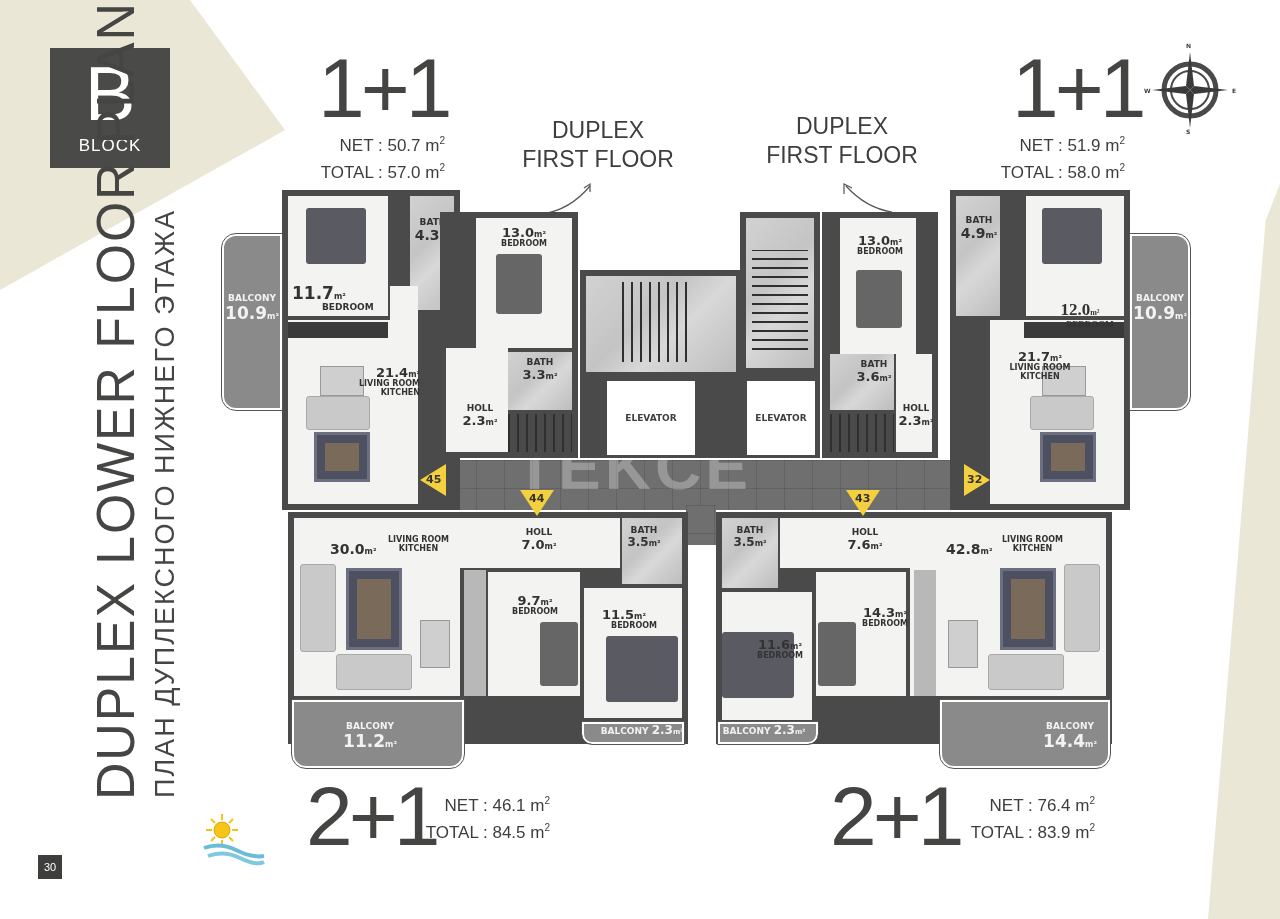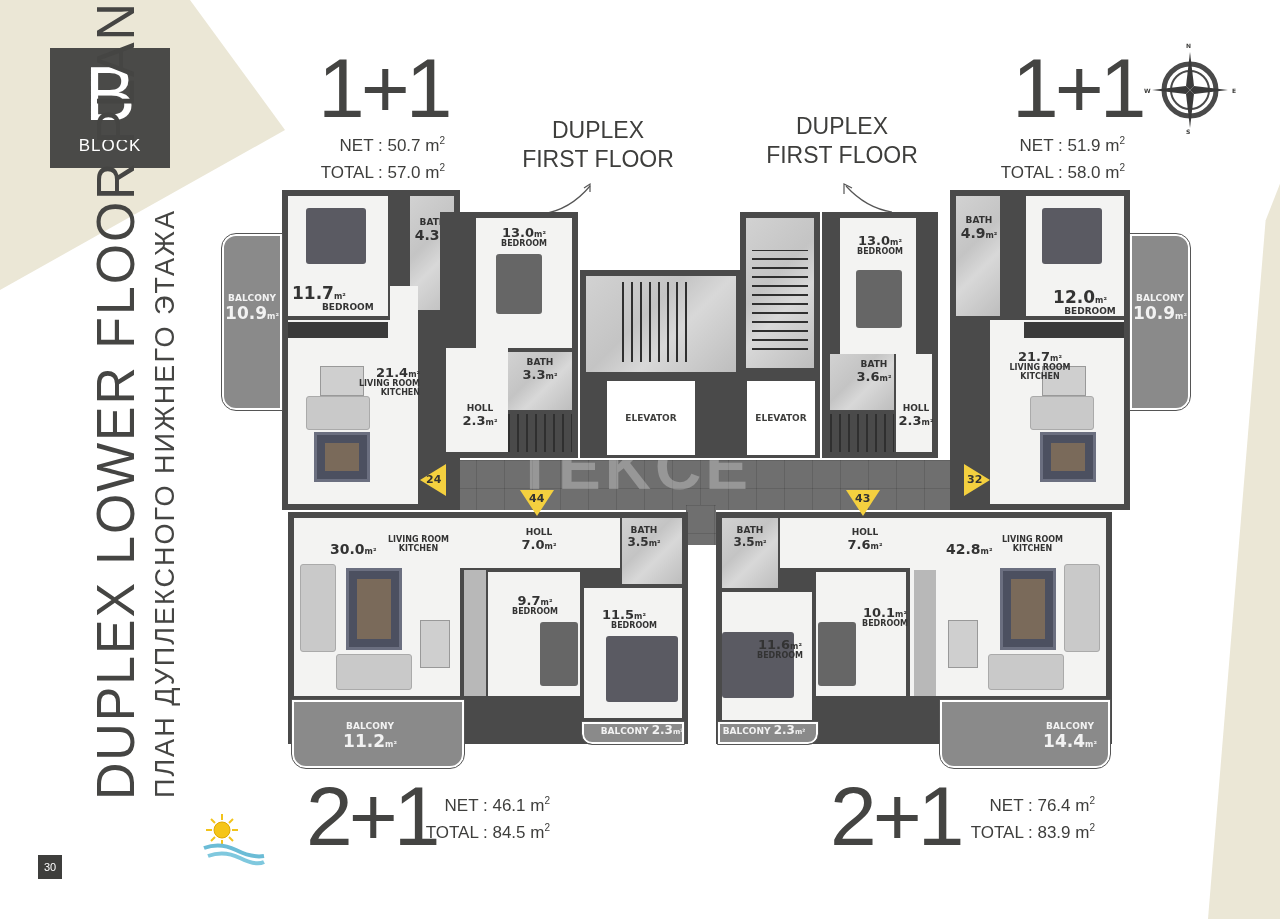--- a/index.html
+++ b/index.html
@@ -222,21 +222,21 @@
 <div class="balcony" style="left:1130px;top:234px;width:60px;height:176px;border-radius:0 14px 14px 0;"></div>
 
 <div class="lbl w" style="left:1132px;top:294px;width:56px;">
   <div class="n">BALCONY</div>
   <div class="a"><span>10.9</span><small>m²</small></div>
 </div>
 <div class="lbl" style="left:958px;top:216px;width:42px;">
   <div class="n">BATH</div>
   <div class="a" style="font-size:14px;"><span>4.9</span><small>m²</small></div>
 </div>
-<div class="lbl" style="left:1040px;top:288px;width:80px;">
+<div class="lbl" style="left:1040px;top:301px;width:80px;font-family:Liberation Serif, serif;">
   <div class="a"><span>12.0</span><small>m²</small></div>
   <div class="n" style="padding-left:20px;">BEDROOM</div>
 </div>
 <div class="lbl" style="left:1000px;top:350px;width:80px;">
   <div class="a" style="font-size:13px;"><span>21.7</span><small>m²</small></div>
   <div class="n" style="font-size:8px;">LIVING ROOM</div>
   <div class="n" style="font-size:8px;">KITCHEN</div>
 </div>
 
 <div class="wall" style="left:288px;top:512px;width:400px;height:232px;"></div>
@@ -315,33 +315,33 @@
   <span class="abs" style="left:56px;top:-4px;text-align:center;">
     <div class="n" style="font-size:8px;">LIVING ROOM</div>
     <div class="n" style="font-size:8px;">KITCHEN</div>
   </span>
 </div>
 <div class="lbl" style="left:740px;top:638px;width:80px;">
   <div class="a" style="font-size:13px;"><span>11.6</span><small>m²</small></div>
   <div class="n" style="font-size:8px;">BEDROOM</div>
 </div>
 <div class="lbl" style="left:850px;top:606px;width:70px;">
-  <div class="a" style="font-size:13px;"><span>10.1</span><small>m²</small></div>
+  <div class="a" style="font-size:13px;"><span>14.3</span><small>m²</small></div>
   <div class="n" style="font-size:8px;">BEDROOM</div>
 </div>
 <div class="lbl w" style="left:722px;top:724px;width:84px;font-size:9px;">
   <span class="n">BALCONY</span> <span style="font-size:12px;">2.3</span><small style="font-size:7px;">m²</small>
 </div>
 <div class="lbl w" style="left:1030px;top:722px;width:80px;">
   <div class="n">BALCONY</div>
   <div class="a"><span>14.4</span><small>m²</small></div>
 </div>
 
 <div class="door-tag tri-left" style="left:420px;top:464px;"></div>
-<div class="tag-num" style="left:426px;top:473px;">24</div>
+<div class="tag-num" style="left:426px;top:473px;">45</div>
 
 <div class="door-tag tri-down" style="left:520px;top:490px;"></div>
 <div class="tag-num" style="left:529px;top:492px;">44</div>
 
 <div class="door-tag tri-down" style="left:846px;top:490px;"></div>
 <div class="tag-num" style="left:855px;top:492px;">43</div>
 
 <div class="door-tag" style="left:964px;top:464px;border-top:16px solid transparent;border-bottom:16px solid transparent;border-left:26px solid #f4d03f;"></div>
 <div class="tag-num" style="left:967px;top:473px;">32</div>
 

